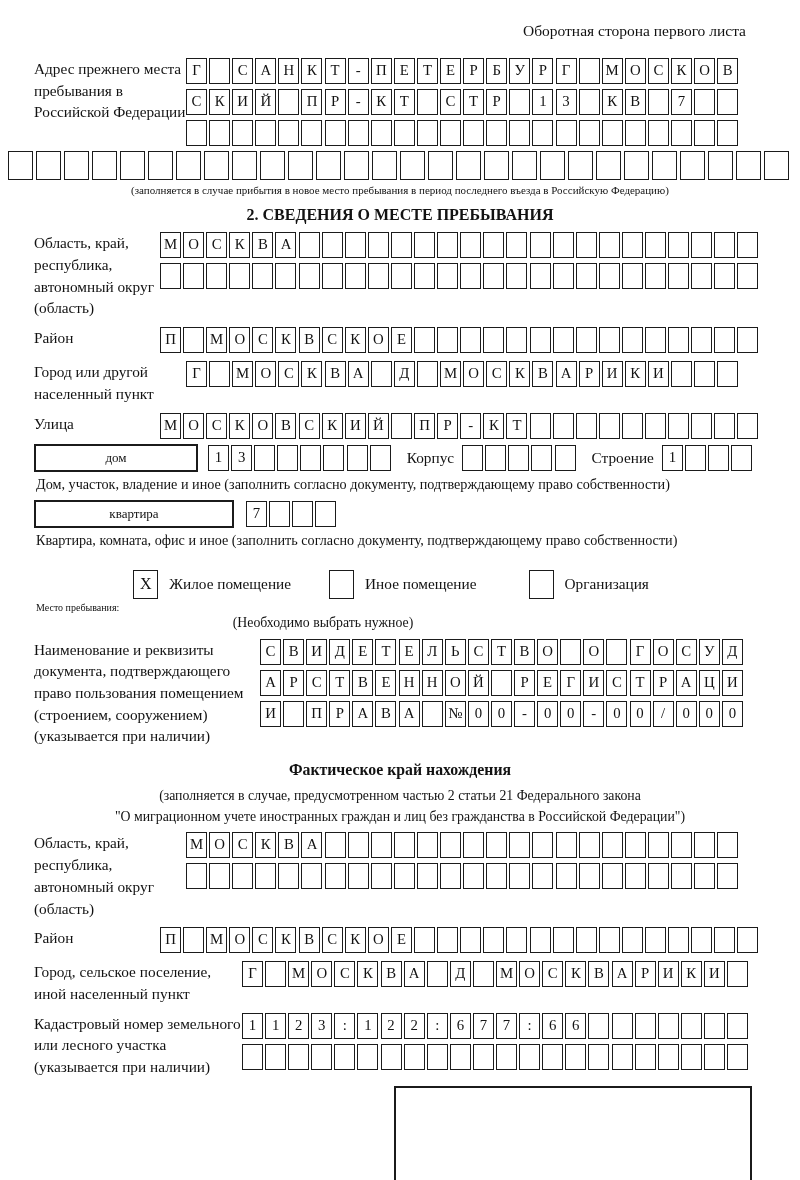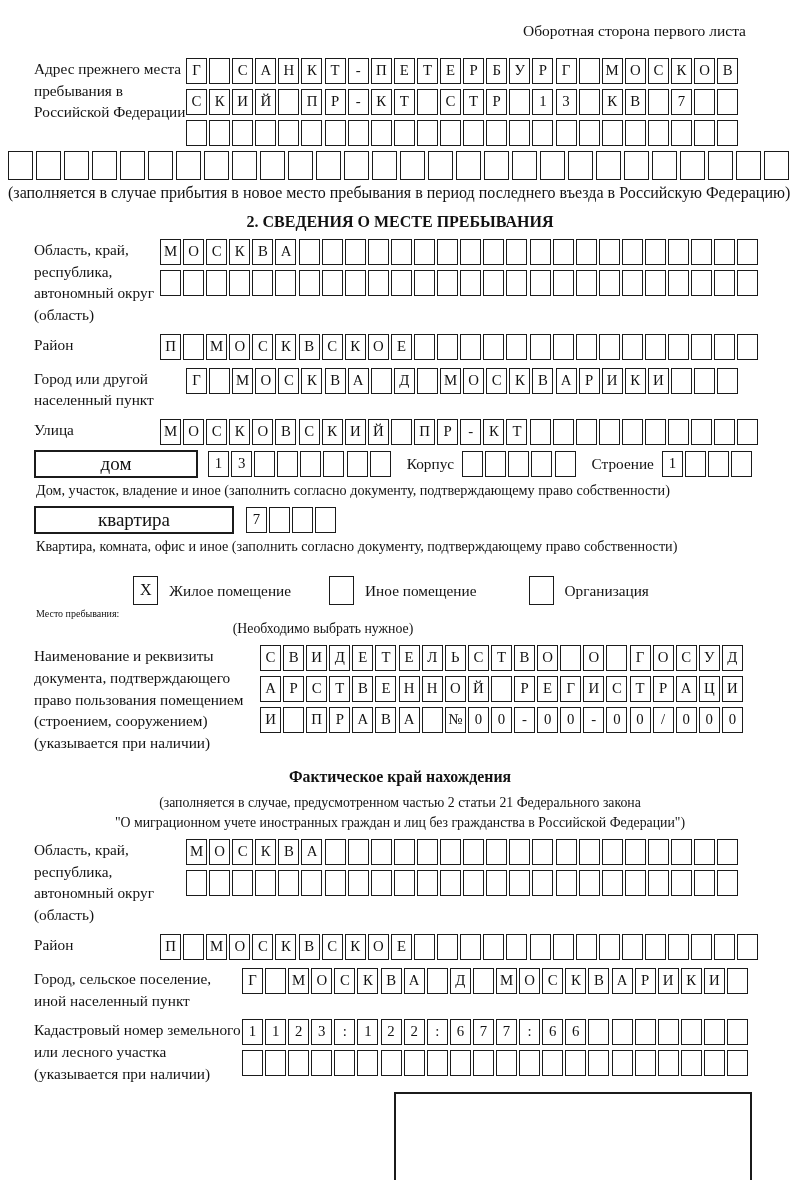--- a/index.html
+++ b/index.html
@@ -16,26 +16,26 @@
   .w250{width:252px;}
   .rows-stack > .cells{margin-bottom:5px;}
   .rows-stack > .cells:last-child{margin-bottom:0;}
 
   .cells{display:flex;flex-wrap:nowrap;}
   .cell{box-sizing:border-box;flex:0 0 auto;width:21px;height:26px;border:1.6px solid #1b1b1b;margin-right:2.1px;
         font-size:14.8px;line-height:23px;text-align:center;background:#fff;}
   .row-wide .cell{width:25px;height:29px;margin-right:3px;}
   .indent26{margin-left:26px;}
 
-  .note-center{font-size:16px;margin:3px 0 6px 0;line-height:1.3;}
+  .note-center{text-align:center;font-size:11px;margin:3px 0 6px 0;line-height:1.3;}
   .sec-title{text-align:center;font-weight:bold;font-size:16px;margin:9px 0 7px 0;}
 
   .inline-row{display:flex;align-items:center;margin-bottom:4px;}
   .rect-label{box-sizing:border-box;border:2px solid #1b1b1b;height:28px;display:flex;align-items:center;
-              justify-content:center;font-size:19px;flex:0 0 auto;background:#fff;}
+              justify-content:center;font-size:13px;flex:0 0 auto;background:#fff;}
   .dom-rect{width:164px;margin-left:26px;margin-right:10px;}
   .kv-rect{width:200px;margin-left:26px;margin-right:12px;}
   .inline-label{font-size:15.3px;margin:0 8px 0 14px;flex:0 0 auto;}
   .caption-left{font-size:14.2px;margin:1px 0 7px 28px;}
 
   .mesto-row{display:flex;align-items:center;margin:6px 0 2px 0;}
   .mesto-row .flabel-inline{font-size:10px;padding-left:28px;margin-top:46px;}
   .checkbox{box-sizing:border-box;width:25px;height:29px;border:1.7px solid #1b1b1b;text-align:center;
             font-size:16px;line-height:26px;flex:0 0 auto;background:#fff;}
   .cb1{margin-left:14px;}

